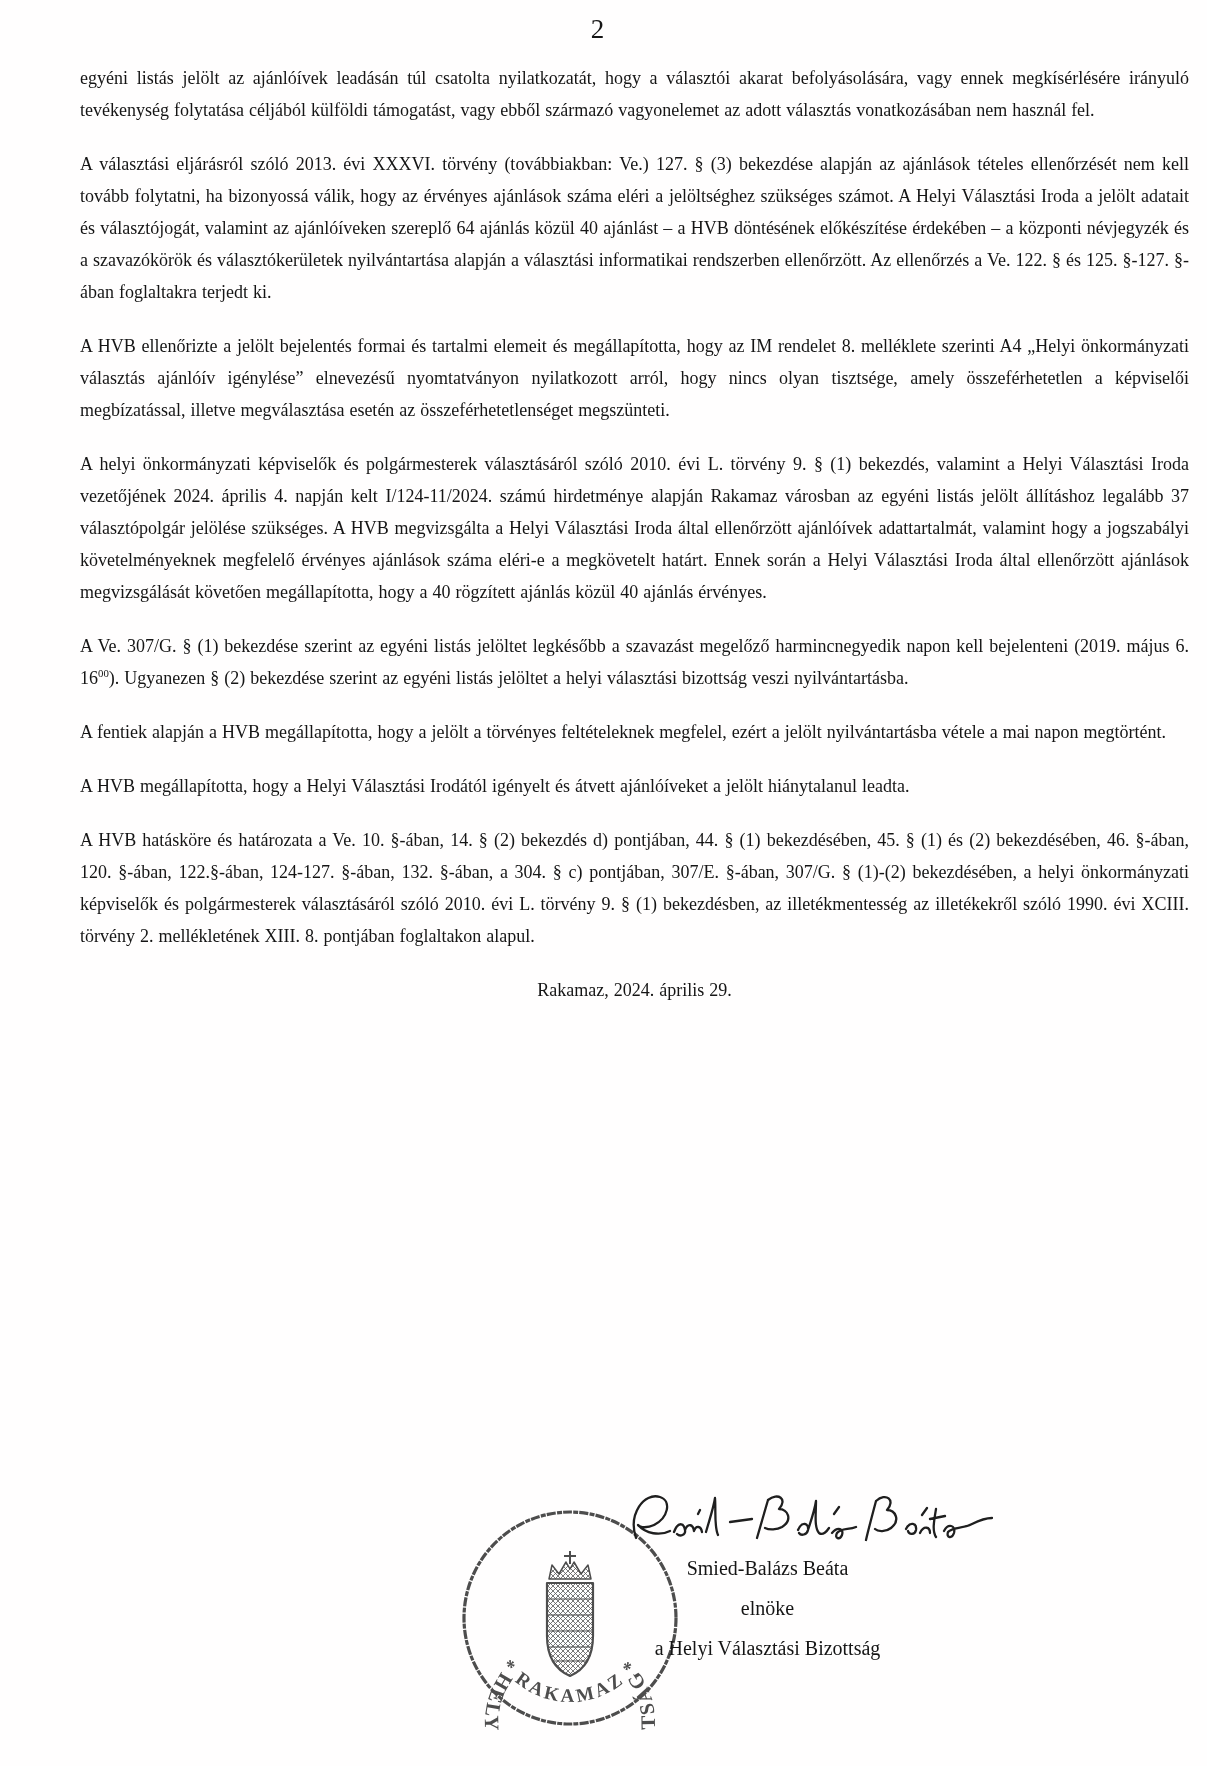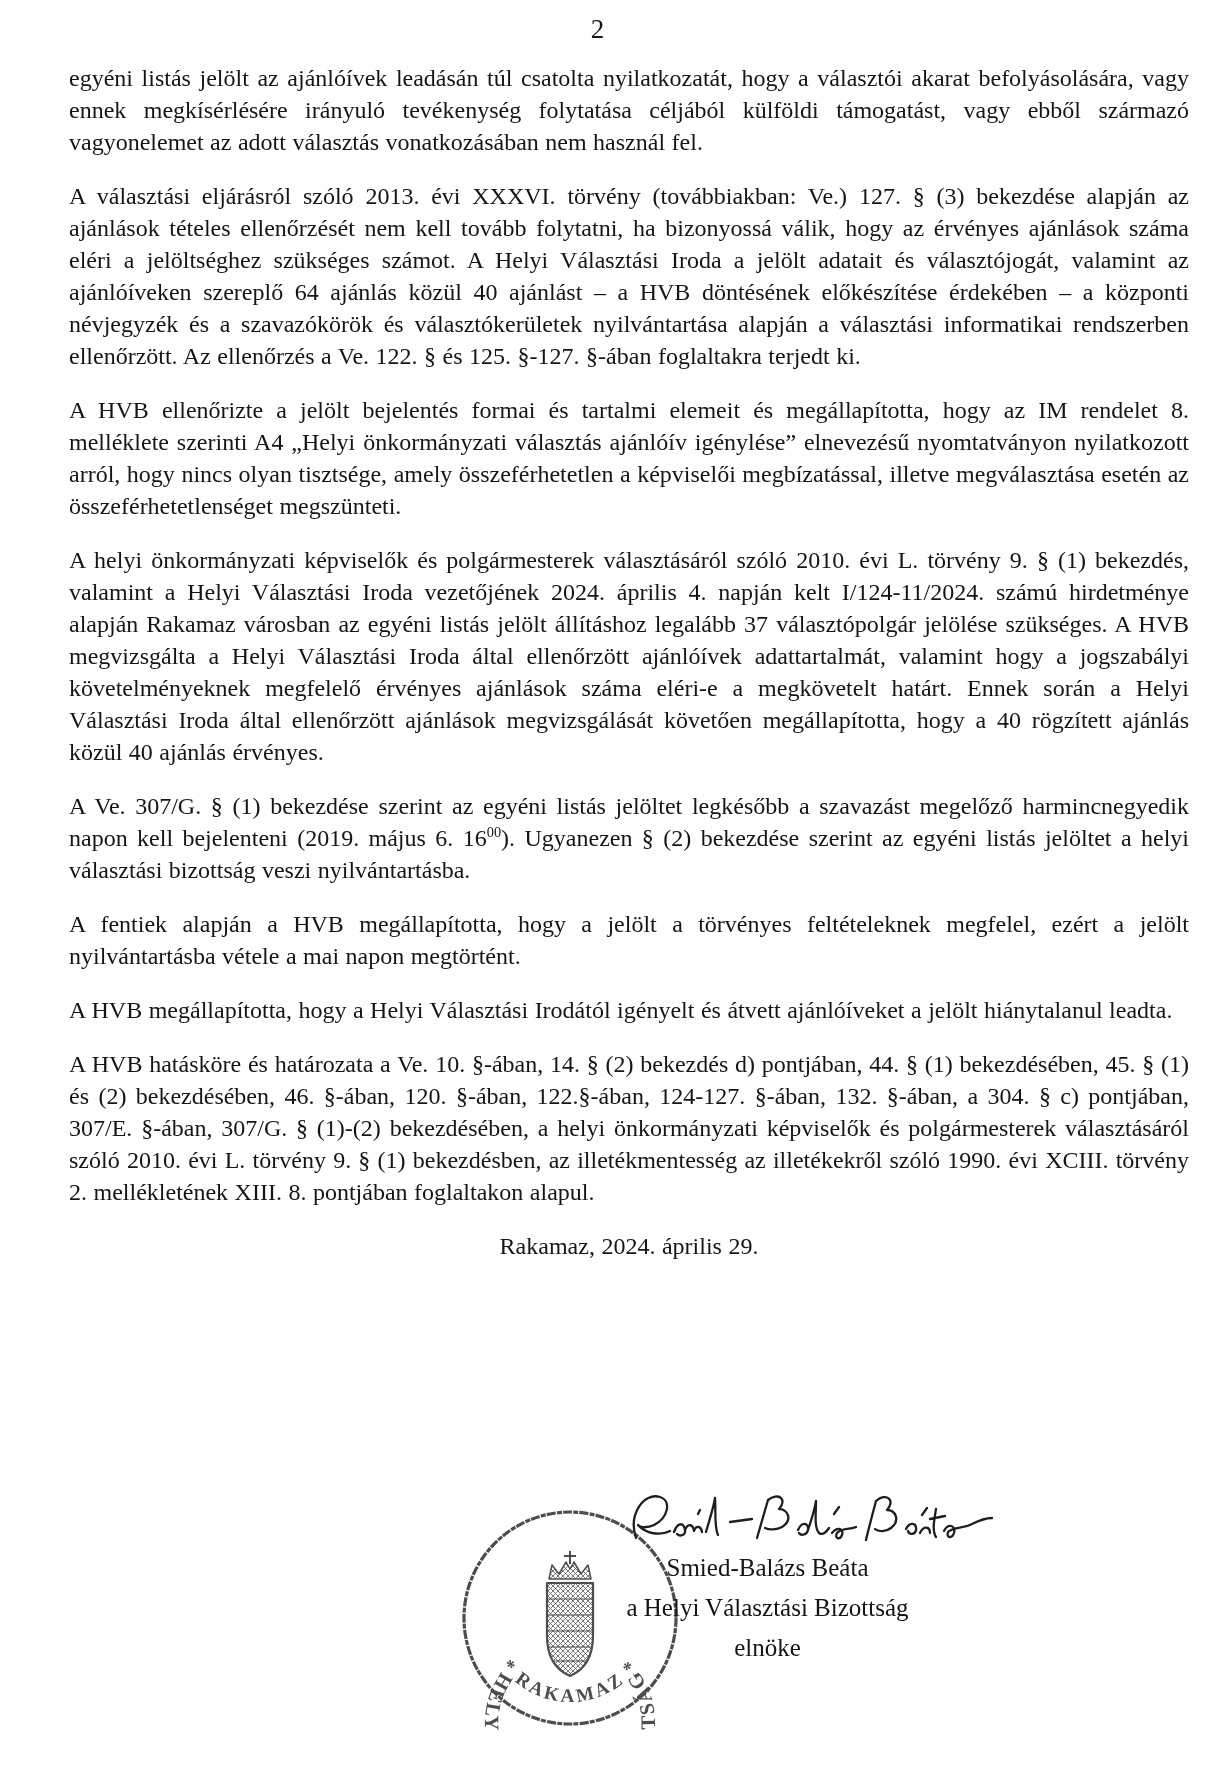--- a/index.html
+++ b/index.html
@@ -15,34 +15,34 @@
     overflow: hidden;
   }
   .page-number {
     position: absolute;
     top: 14px; left: 0;
     width: 1195px;
     text-align: center;
     font-size: 27px;
   }
   .para {
-    font-size: 24px;
+    font-size: 18px;
     line-height: 32px;
     text-align: justify;
-    margin: 0 0 22px 1px;
+    margin: 0 0 22px 12px;
     word-spacing: 0.5px;
   }
   .para sup { font-size: 0.6em; vertical-align: super; line-height: 0; font-family: Liberation Serif, serif; }
   .dateline { text-align: center; }
   .sig-block {
     position: absolute;
     left: 565px; top: 1548px;
     width: 405px;
     text-align: center;
-    font-size: 25px;
+    font-size: 20px;
     line-height: 40px;
   }
   .sig-svg {
     position: absolute;
     left: 628px; top: 1488px;
   }
   .stamp {
     position: absolute;
     left: 458px; top: 1506px;
     opacity: 0.85;
@@ -99,17 +99,17 @@
       <path d="M102 34 L124 31"></path>
       <path d="M140 12 C136 26 132 40 129 50 M140 12 C150 4 160 11 151 21 C160 21 165 32 154 39 C149 42 141 42 137 40"></path>
       <path d="M170 42 C174 33 181 35 180 42 C179 47 173 48 171 45 M180 42 C184 30 187 20 188 13 C188 26 186 39 191 45 C195 48 199 43 201 40 M206 26 L211 19 M204 45 C210 38 216 41 214 47 C212 52 206 51 209 45 C213 40 221 42 228 39"></path>
       <path d="M248 13 C244 28 240 43 238 52 M248 13 C258 4 268 12 259 22 C267 22 273 32 263 40 C258 44 250 44 247 41"></path>
       <path d="M278 41 C282 33 289 35 288 42 C287 47 281 47 280 43 M294 27 L299 20 M292 45 C296 37 302 39 302 45 M308 21 C306 33 304 43 308 49 M302 31 L317 28 M316 43 C320 35 328 37 326 45 C324 51 318 50 320 44 C324 39 334 41 344 36 C352 32 360 30 364 30"></path>
     </g>
   </svg>
 
   <div class="sig-block">
     <div>Smied-Balázs Beáta</div>
+    <div>elnöke</div>
     <div>a Helyi Választási Bizottság</div>
-    <div>elnöke</div>
   </div>
 
 </div>
 
 </body></html>

